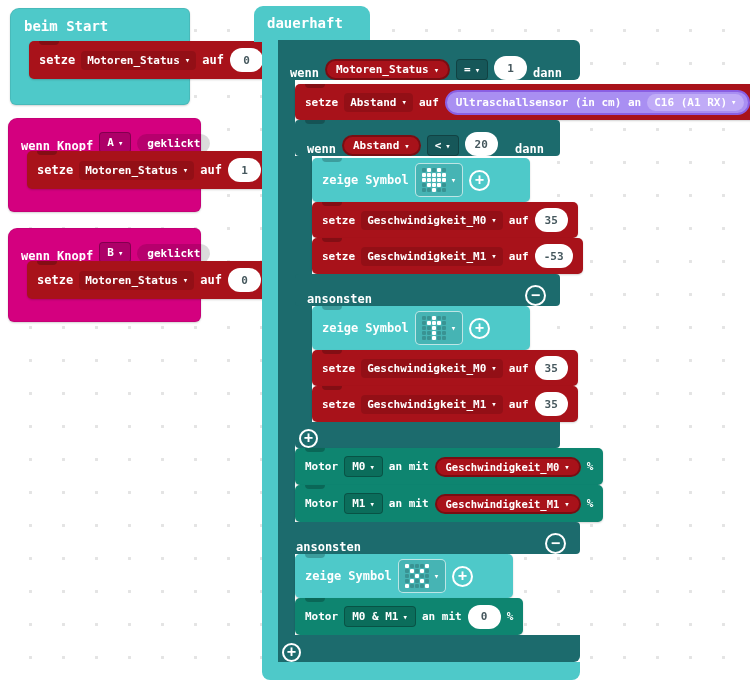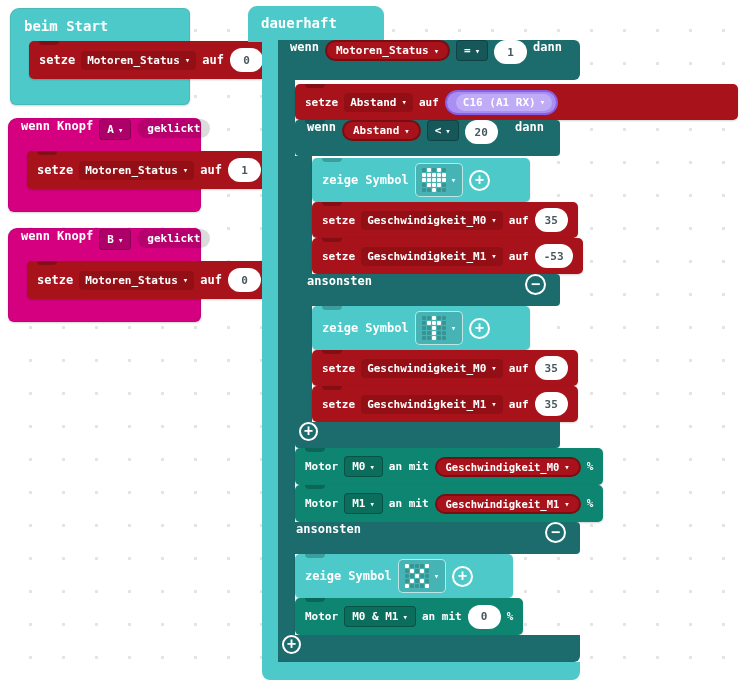--- a/index.html
+++ b/index.html
@@ -20,21 +20,21 @@
   .abs{position:absolute}
   .teal{background:var(--teal)}
   .dteal{background:var(--dteal)}
   .red{background:var(--red)}
   .magenta{background:var(--magenta)}
   .green{background:var(--green)}
   .hat{border-radius:9px 6px 6px 6px;border:1px solid rgba(0,0,0,0.07);box-shadow:0 1px 2px rgba(0,0,0,0.18)}
   .hat-title{padding:9px 13px;font-size:14px;white-space:nowrap}
   .row{display:flex;align-items:center;gap:6px;padding:0 10px;white-space:nowrap;
        border-radius:5px;box-shadow:0 1px 2px rgba(0,0,0,0.18)}
-  .bar{display:flex;align-items:flex-start;gap:6px;padding:0 12px;white-space:nowrap;border-radius:4px}
+  .bar{display:flex;align-items:flex-end;gap:6px;padding:0 12px;white-space:nowrap;border-radius:4px}
   .notch::before{content:"";position:absolute;top:0;left:10px;width:20px;height:4px;
        background:rgba(0,0,0,0.22);border-radius:0 0 4px 4px}
   .lbl{font-size:12px}
   .vfield{display:inline-flex;align-items:center;gap:5px;background:rgba(0,0,0,0.12);
        border-radius:4px;padding:3px 6px}
   .box{display:inline-flex;align-items:center;gap:4px;background:rgba(0,0,0,0.18);
        border:1px solid rgba(0,0,0,0.25);border-radius:4px;padding:3px 7px}
   .pill-red{display:inline-flex;align-items:center;gap:5px;background:var(--red);
        border:2px solid rgba(0,0,0,0.28);border-radius:15px;padding:2px 9px}
   .pill-dark{display:inline-flex;align-items:center;gap:5px;background:rgba(0,0,0,0.14);
@@ -106,21 +106,21 @@
       <span class="lbl">setze</span>
       <span class="vfield">
         <span>Motoren_Status</span>
         <span class="arr">▾</span>
       </span>
       <span class="lbl">auf</span>
       <span class="oval">0</span>
     </div>
   </div>
 
-  <div class="abs teal" style="left:248px;top:6px;width:136px;height:36px;border-radius:9px 9px 0 0">
+  <div class="abs teal" style="left:254px;top:6px;width:116px;height:36px;border-radius:9px 9px 0 0">
     <div class="hat-title">dauerhaft</div>
   </div>
   <div class="abs teal" style="left:262px;top:40px;width:16px;height:622px"></div>
   <div class="abs teal" style="left:262px;top:662px;width:318px;height:18px;border-radius:0 0 8px 8px"></div>
 
   <div class="abs bar dteal" style="left:278px;top:40px;width:302px;height:40px;border-radius:0 6px 6px 0">
     <span class="lbl">wenn</span>
     <span class="pill-red">
       <span>Motoren_Status</span>
       <span class="arr">▾</span>
@@ -135,20 +135,21 @@
   <div class="abs dteal" style="left:278px;top:80px;width:17px;height:582px"></div>
 
   <div class="abs row red notch" style="left:295px;top:84px;min-width:443px;height:36px;font-size:11px">
     <span>setze</span>
     <span class="vfield">
       <span>Abstand</span>
       <span class="arr">▾</span>
     </span>
     <span>auf</span>
     <span class="pill-purple">
+      <span>Ultraschallsensor (in cm) an</span>
       <span class="pin-box">
         <span>C16 (A1 RX)</span>
         <span class="arr">▾</span>
       </span>
     </span>
   </div>
 
   <div class="abs bar dteal notch" style="left:295px;top:120px;width:265px;height:36px">
     <span class="lbl">wenn</span>
     <span class="pill-red">

